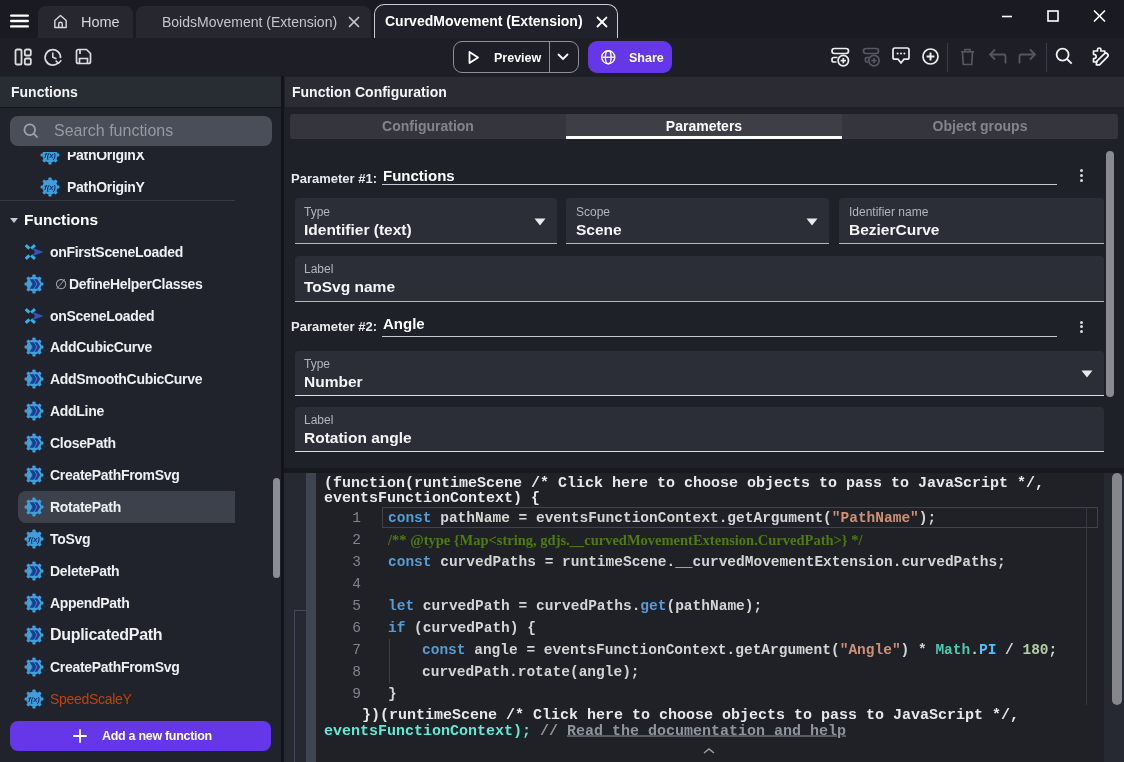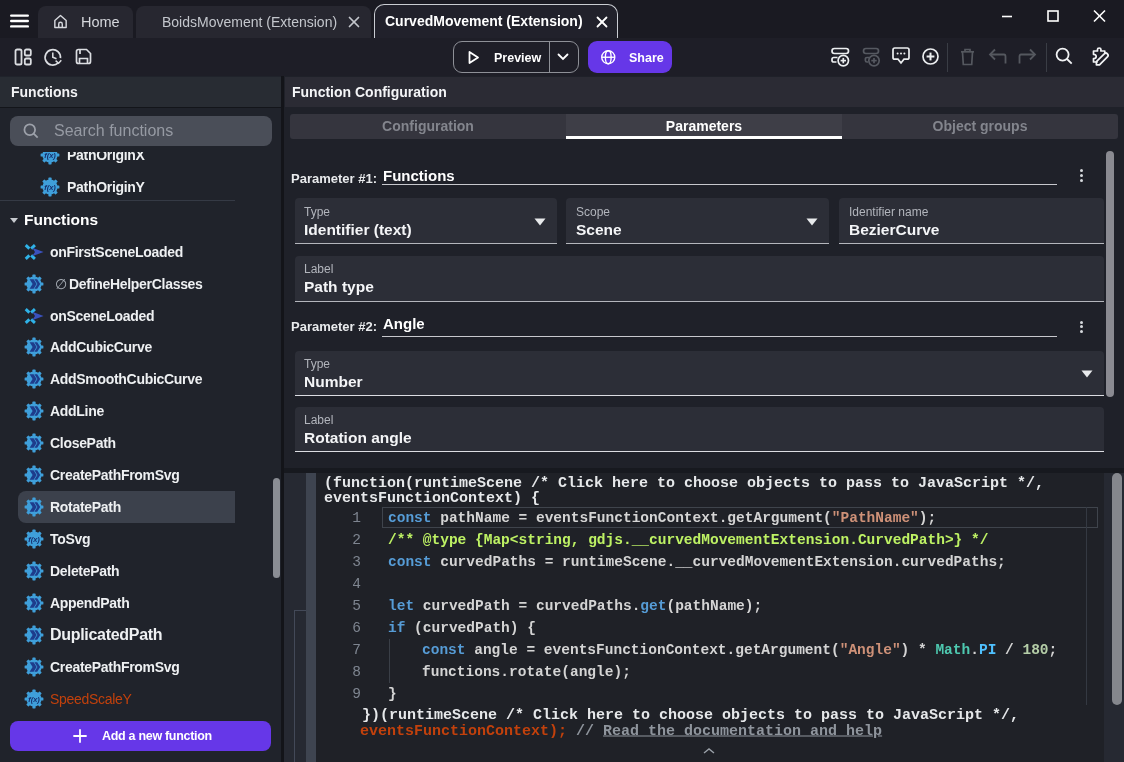--- a/index.html
+++ b/index.html
@@ -610,21 +610,21 @@
 <svg class="abs" style="left:806px;top:218px;" width="12" height="8" viewBox="0 0 12 8" fill="#e8eaec">
     <path d="M0.5 0.5 L11.5 0.5 L6 7.5 Z"></path>
   </svg>
 
 <div class="abs" style="left:839px;top:198px;width:265px;height:46px;background:#2c2e37;border-radius:4px 4px 0 0;border-bottom:1px solid #b4b6bc;"></div>
 <div class="txt" style="left:849px;top:205px;font-size:12px;color:#b2b5bc;">Identifier name</div>
 <div class="txt" style="left:849px;top:221px;font-size:15.5px;font-weight:700;color:#f4f5f7;">BezierCurve</div>
 
 <div class="abs" style="left:295px;top:256px;width:809px;height:46px;background:#2c2e37;border-radius:4px 4px 0 0;border-bottom:1px solid #b4b6bc;"></div>
 <div class="txt" style="left:304px;top:262px;font-size:12px;color:#b2b5bc;">Label</div>
-<div class="txt" style="left:304px;top:278px;font-size:15.5px;font-weight:700;color:#f4f5f7;">Path type</div>
+<div class="txt" style="left:304px;top:278px;font-size:15.5px;font-weight:700;color:#f4f5f7;">ToSvg name</div>
 
 <div class="txt" style="left:291px;top:319px;font-size:13px;font-weight:600;color:#e8eaec;">Parameter #2:</div>
 <div class="txt" style="left:383px;top:315px;font-size:15px;font-weight:700;color:#ffffff;">Angle</div>
 <div class="abs" style="left:382px;top:336px;width:675px;height:1.3px;background:#c7c8cd;"></div>
 <div class="abs" style="left:1080px;top:320.5px;">
     <div style="width:3px;height:3px;border-radius:50%;background:#d6d9dd;"></div>
     <div style="width:3px;height:3px;border-radius:50%;background:#d6d9dd;margin-top:1.8px;"></div>
     <div style="width:3px;height:3px;border-radius:50%;background:#d6d9dd;margin-top:1.8px;"></div>
   </div>
 
@@ -653,36 +653,36 @@
 
 <div class="abs" style="left:294px;top:610px;width:12px;height:1px;background:#434958;"></div>
 <div class="abs" style="left:294px;top:610px;width:1px;height:152px;background:#434958;"></div>
 
 <div id="code">
     <div class="txt" style="left:324px;top:483px;transform:translateY(-50%);font-family:'Liberation Mono',monospace;font-weight:700;font-size:15px;"><span style="color:#e6e8ea;">(function(runtimeScene /* Click here to choose objects to pass to JavaScript */,</span></div>
     <div class="txt" style="left:324px;top:497.5px;transform:translateY(-50%);font-family:'Liberation Mono',monospace;font-weight:700;font-size:15px;"><span style="color:#e6e8ea;">eventsFunctionContext) {</span></div>
     <div class="txt" style="left:361px;top:518px;transform:translate(-100%,-50%);font-family:'Liberation Mono',monospace;font-size:14.5px;color:#7e8590;">1</div>
     <div class="txt" style="left:388px;top:518px;transform:translateY(-50%);font-family:'Liberation Mono',monospace;font-weight:700;font-size:14.5px;"><span style="color:#569CD6;">const</span><span style="color:#d4d4d4;"> pathName = eventsFunctionContext.getArgument(</span><span style="color:#CE9178;">"PathName"</span><span style="color:#d4d4d4;">);</span></div>
     <div class="txt" style="left:361px;top:540px;transform:translate(-100%,-50%);font-family:'Liberation Mono',monospace;font-size:14.5px;color:#7e8590;">2</div>
-    <div class="txt" style="left:388px;top:540px;transform:translateY(-50%);font-family:'Liberation Mono',monospace;font-weight:700;font-size:14.5px;"><span style="color:#bef264;">/** @type {Map&lt;string, gdjs.__curvedMovementExtension.CurvedPath&gt;} */</span></div>
+    <div class="txt" style="left:388px;top:540px;transform:translateY(-50%);font-family:'Liberation Mono',monospace;font-weight:700;font-size:14.5px;"><span style="color:#4d7c0f;font-family:Liberation Serif, serif;">/** @type {Map&lt;string, gdjs.__curvedMovementExtension.CurvedPath&gt;} */</span></div>
     <div class="txt" style="left:361px;top:562px;transform:translate(-100%,-50%);font-family:'Liberation Mono',monospace;font-size:14.5px;color:#7e8590;">3</div>
     <div class="txt" style="left:388px;top:562px;transform:translateY(-50%);font-family:'Liberation Mono',monospace;font-weight:700;font-size:14.5px;"><span style="color:#569CD6;">const</span><span style="color:#d4d4d4;"> curvedPaths = runtimeScene.__curvedMovementExtension.curvedPaths;</span></div>
     <div class="txt" style="left:361px;top:584px;transform:translate(-100%,-50%);font-family:'Liberation Mono',monospace;font-size:14.5px;color:#7e8590;">4</div>
     <div class="txt" style="left:361px;top:606px;transform:translate(-100%,-50%);font-family:'Liberation Mono',monospace;font-size:14.5px;color:#7e8590;">5</div>
     <div class="txt" style="left:388px;top:606px;transform:translateY(-50%);font-family:'Liberation Mono',monospace;font-weight:700;font-size:14.5px;"><span style="color:#569CD6;">let</span><span style="color:#d4d4d4;"> curvedPath = curvedPaths.</span><span style="color:#569CD6;">get</span><span style="color:#d4d4d4;">(pathName);</span></div>
     <div class="txt" style="left:361px;top:628px;transform:translate(-100%,-50%);font-family:'Liberation Mono',monospace;font-size:14.5px;color:#7e8590;">6</div>
     <div class="txt" style="left:388px;top:628px;transform:translateY(-50%);font-family:'Liberation Mono',monospace;font-weight:700;font-size:14.5px;"><span style="color:#569CD6;">if</span><span style="color:#d4d4d4;"> (curvedPath) {</span></div>
     <div class="txt" style="left:361px;top:650px;transform:translate(-100%,-50%);font-family:'Liberation Mono',monospace;font-size:14.5px;color:#7e8590;">7</div>
     <div class="txt" style="left:422px;top:650px;transform:translateY(-50%);font-family:'Liberation Mono',monospace;font-weight:700;font-size:14.5px;"><span style="color:#569CD6;">const</span><span style="color:#d4d4d4;"> angle = eventsFunctionContext.getArgument(</span><span style="color:#CE9178;">"Angle"</span><span style="color:#d4d4d4;">) * </span><span style="color:#4EC9B0;">Math</span><span style="color:#d4d4d4;">.</span><span style="color:#4FC1FF;">PI</span><span style="color:#d4d4d4;"> / </span><span style="color:#B5CEA8;">180</span><span style="color:#d4d4d4;">;</span></div>
     <div class="txt" style="left:361px;top:672px;transform:translate(-100%,-50%);font-family:'Liberation Mono',monospace;font-size:14.5px;color:#7e8590;">8</div>
-    <div class="txt" style="left:422px;top:672px;transform:translateY(-50%);font-family:'Liberation Mono',monospace;font-weight:700;font-size:14.5px;"><span style="color:#d4d4d4;">functions.rotate(angle);</span></div>
+    <div class="txt" style="left:422px;top:672px;transform:translateY(-50%);font-family:'Liberation Mono',monospace;font-weight:700;font-size:14.5px;"><span style="color:#d4d4d4;">curvedPath.rotate(angle);</span></div>
     <div class="txt" style="left:361px;top:694px;transform:translate(-100%,-50%);font-family:'Liberation Mono',monospace;font-size:14.5px;color:#7e8590;">9</div>
     <div class="txt" style="left:388px;top:694px;transform:translateY(-50%);font-family:'Liberation Mono',monospace;font-weight:700;font-size:14.5px;"><span style="color:#d4d4d4;">}</span></div>
     <div class="txt" style="left:324px;top:714.5px;transform:translateY(-50%);font-family:'Liberation Mono',monospace;font-weight:700;font-size:15px;margin-left:38px;"><span style="color:#e6e8ea;">})(runtimeScene /* Click here to choose objects to pass to JavaScript */,</span></div>
-    <div class="txt" style="left:324px;top:731px;transform:translateY(-50%);font-family:'Liberation Mono',monospace;font-weight:700;font-size:15px;"><span style="color:#c2410c;margin-left:36px;">eventsFunctionContext); </span><span style="color:#8f959d;">// </span><span style="color:#8f959d;text-decoration:underline;">Read the documentation and help</span></div>
+    <div class="txt" style="left:324px;top:731px;transform:translateY(-50%);font-family:'Liberation Mono',monospace;font-weight:700;font-size:15px;"><span style="color:#5eead4;">eventsFunctionContext); </span><span style="color:#8f959d;">// </span><span style="color:#8f959d;text-decoration:underline;">Read the documentation and help</span></div>
   </div>
 
 <div class="abs" style="left:382px;top:507px;width:716px;height:21px;border:1px solid #3f444c;"></div>
 <div class="abs" style="left:1086px;top:507px;width:1px;height:198px;background:#343942;"></div>
 
 <div class="abs" style="left:389px;top:639px;width:1px;height:44px;background:#3a3f47;"></div>
 
 <div class="abs" style="left:1112px;top:473px;width:10px;height:232px;background:#85878d;border-radius:5px;z-index:5;"></div>
 
 <svg class="abs" style="left:703px;top:748px;" width="12" height="6" viewBox="0 0 12 6" fill="none" stroke="#9aa0a8" stroke-width="1.4">

